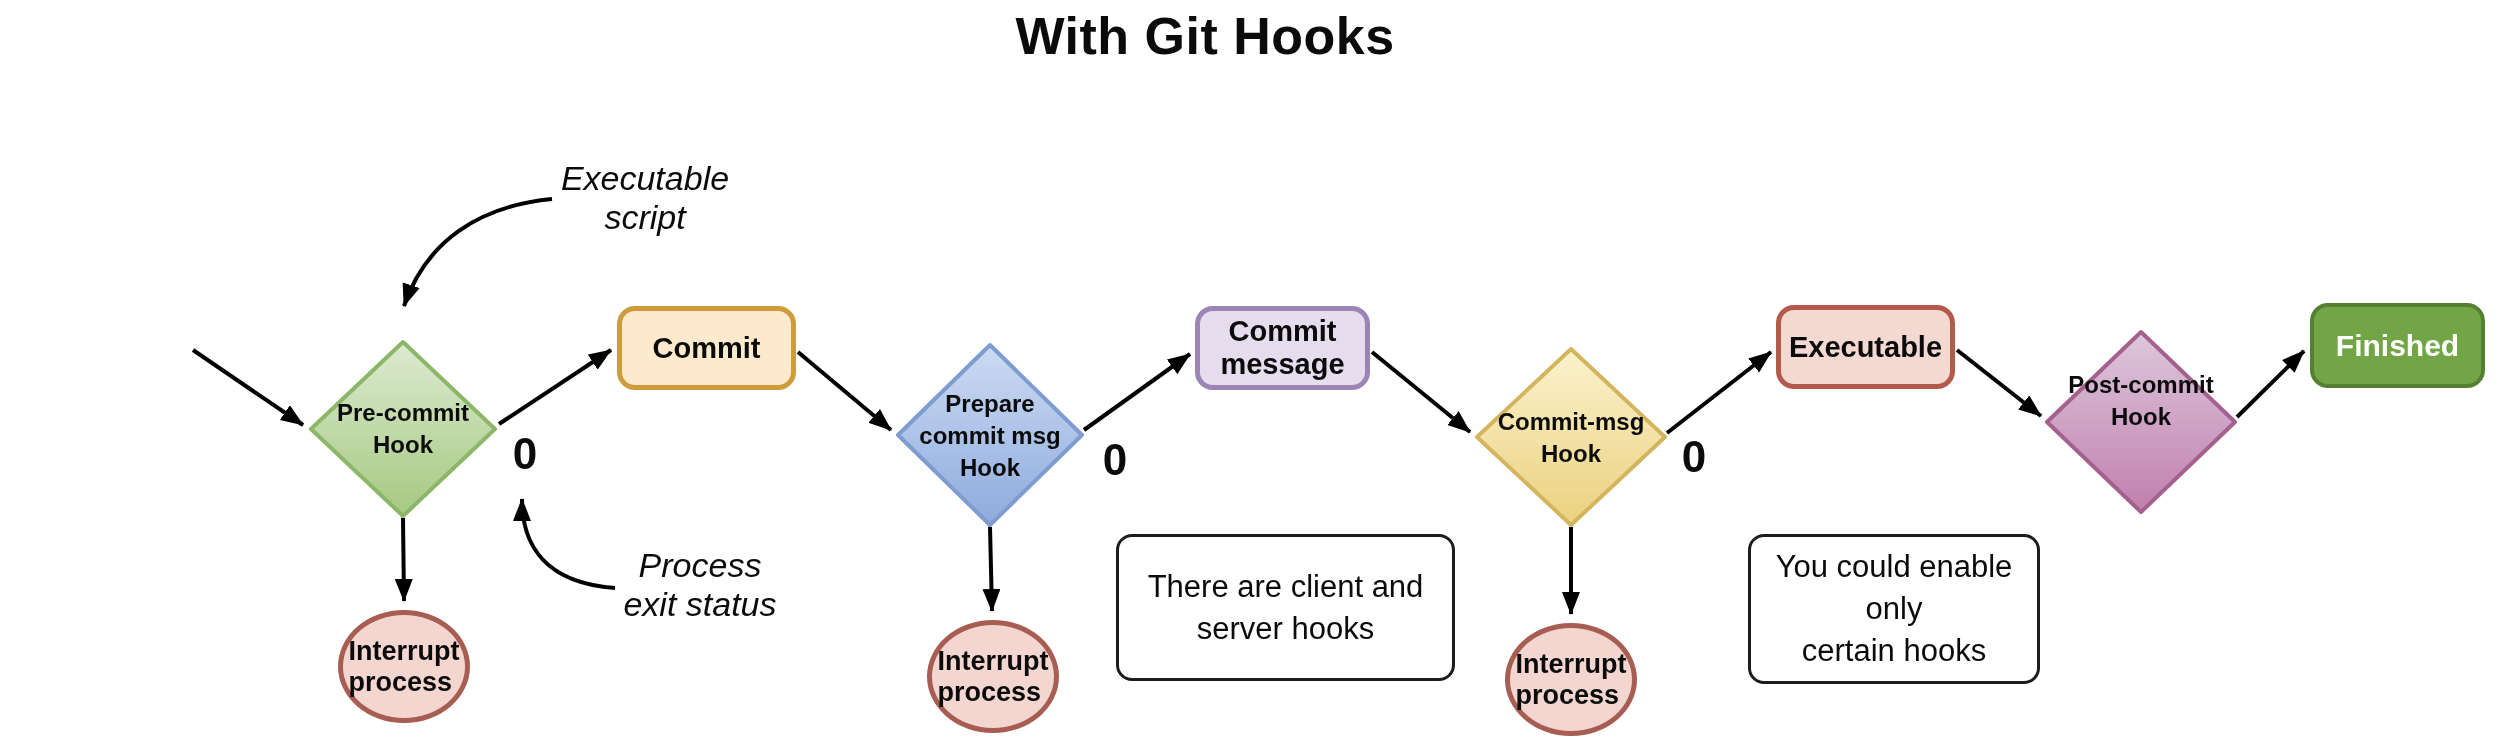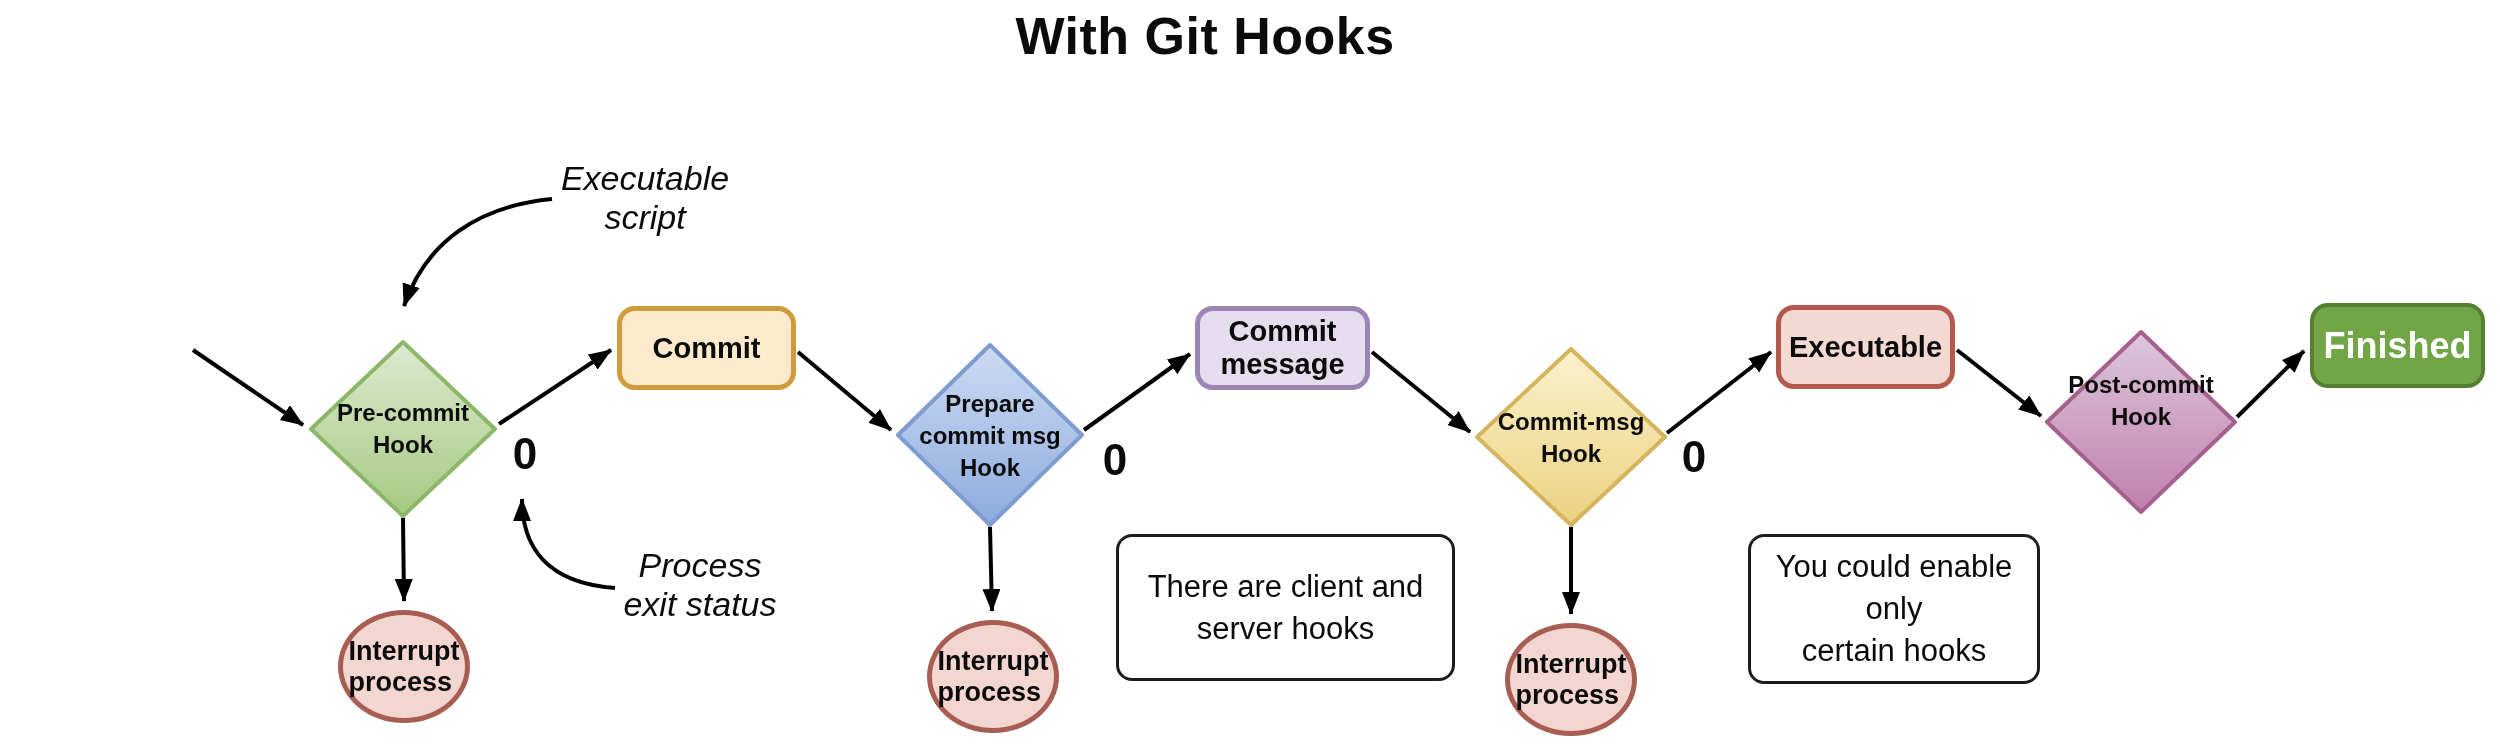--- a/index.html
+++ b/index.html
@@ -23,21 +23,21 @@
     display:flex;align-items:center;justify-content:center;
     text-align:center;
     font-weight:bold;font-size:29px;line-height:33px;
     white-space:pre-line;
     border-radius:18px;
   }
   .box-stage    {left:13px;  top:304px;width:179px;height:85px;background:#dde8f7;border:5px solid #8ba2cd;}
   .box-commit   {left:617px; top:306px;width:179px;height:84px;background:#fdeacd;border:5px solid #cf9c3b;}
   .box-message  {left:1195px;top:306px;width:175px;height:84px;background:#e5dcee;border:5px solid #9b85b5;}
   .box-committed{left:1776px;top:305px;width:179px;height:84px;background:#f4d8d2;border:5px solid #b45a4c;}
-  .box-finished {left:2310px;top:303px;width:175px;height:85px;background:#71a545;border:4px solid #568031;color:#ffffff;font-size:36px;}
+  .box-finished {left:2310px;top:303px;width:175px;height:85px;background:#71a545;border:4px solid #568031;color:#ffffff;font-size:30px;}
   .diamond-label{
     display:flex;align-items:center;justify-content:center;text-align:center;
     font-weight:bold;font-size:24px;line-height:32px;white-space:pre-line;
   }
   .dlab1{left:313px; top:394px;width:180px;height:70px;}
   .dlab2{left:900px; top:387px;width:180px;height:98px;}
   .dlab3{left:1481px;top:404px;width:180px;height:68px;}
   .dlab4{left:2051px;top:367px;width:180px;height:68px;}
   .interrupt{
     box-sizing:border-box;

